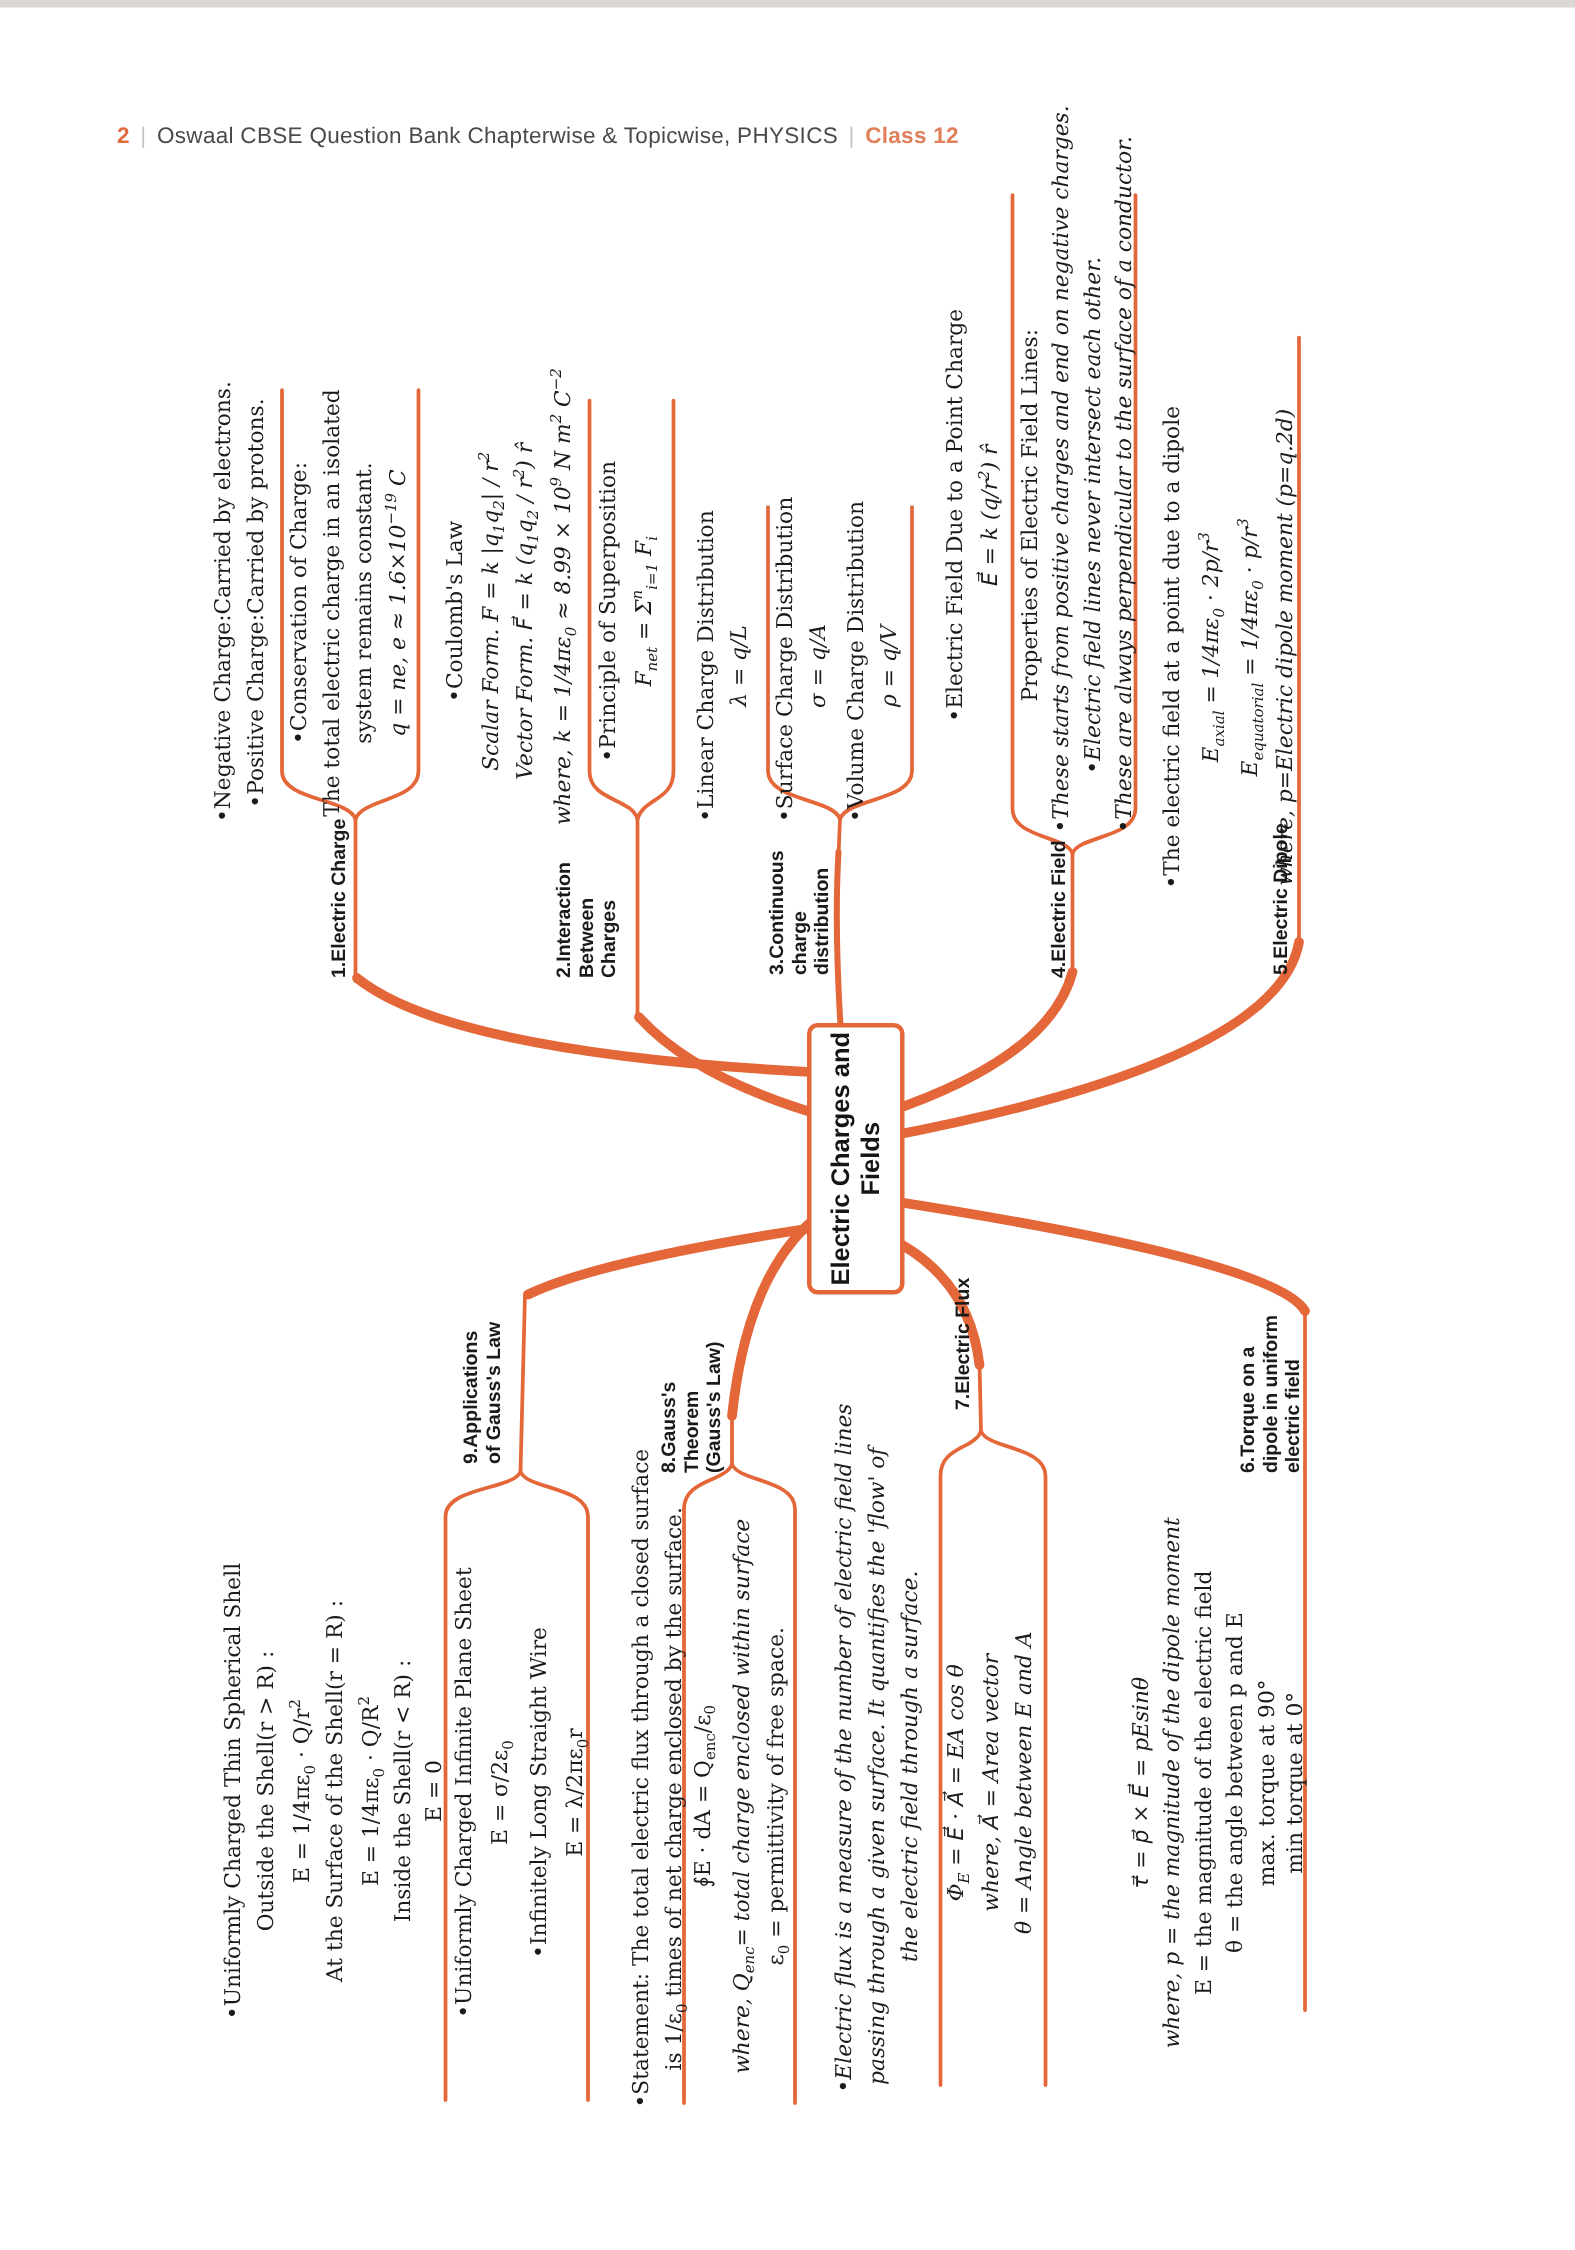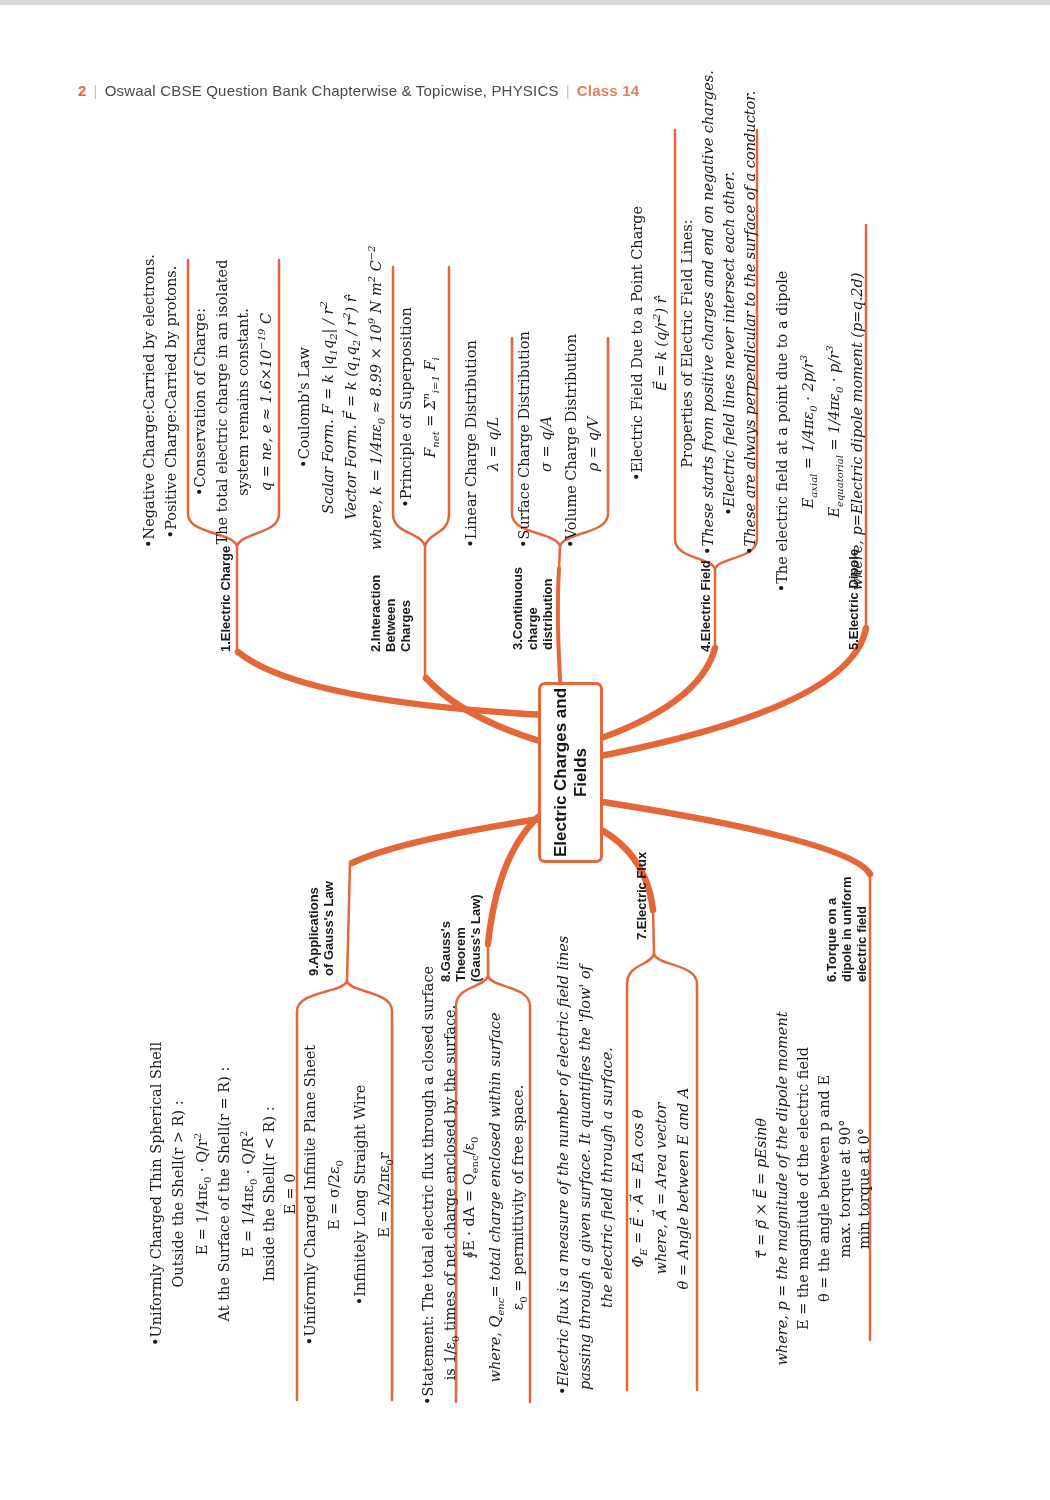--- a/index.html
+++ b/index.html
@@ -25,21 +25,21 @@
   .nl sup,.nl sub{font-size:10px;}
   .it{font-style:italic;}
 </style>
 </head>
 <body>
 
 <div class="page">
   <div class="scan-edge"></div>
 
   <div class="header">
-    <span class="num">2</span><span class="sep">|</span><span class="ttl">Oswaal CBSE Question Bank Chapterwise &amp; Topicwise, PHYSICS</span><span class="sep">|</span><span class="cls">Class 14</span>
+    <span class="num">2</span><span class="sep">|</span><span class="ttl">Oswaal CBSE Question Bank Chapterwise &amp; Topicwise, PHYSICS</span><span class="sep">|</span><span class="cls">Class 12</span>
   </div>
 
   <div class="map">
     <svg width="1500" height="1050" viewBox="0 0 1500 1050">
       <g fill="none" stroke="#e4673a" stroke-linecap="round" stroke-linejoin="round">
         <g stroke-width="6.5">
           <path d="M 785 546 Q 798 300 848 238"></path>
           <path d="M 757 546 Q 782 462 822 426"></path>
           <path d="M 806 561 Q 880 556 932 559" stroke-width="4"></path>
           <path d="M 758 590 Q 795 700 852 715"></path>

